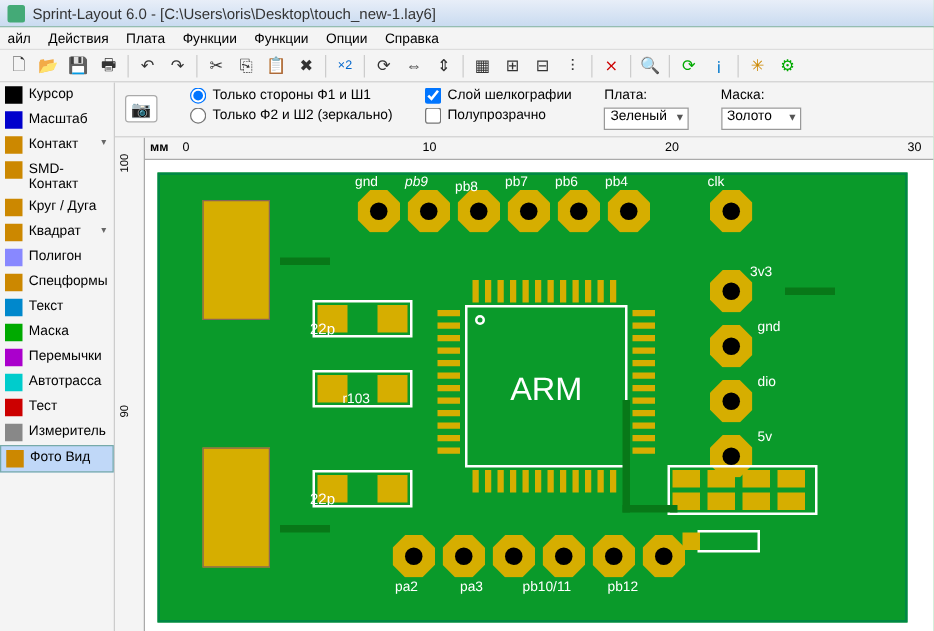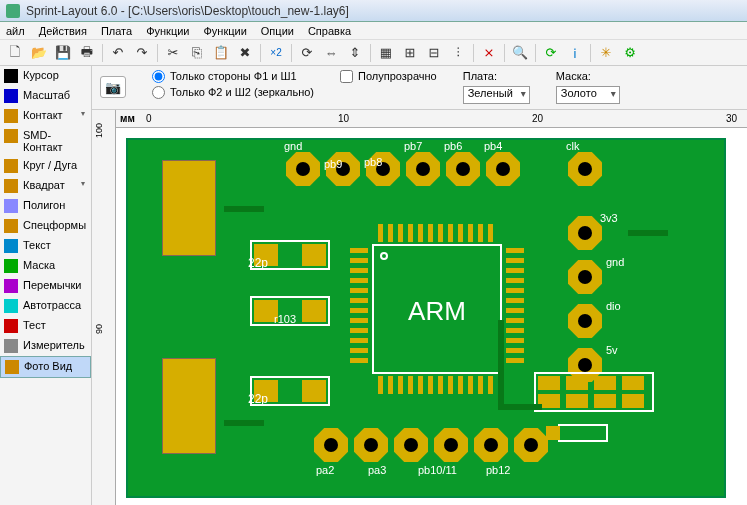--- a/index.html
+++ b/index.html
@@ -175,20 +175,24 @@
             <input type="radio" name="s" checked="" style="">
             <span>Только стороны Ф1 и Ш1</span>
           </label>
         <label class="orow">
             <input type="radio" name="s" style="">
             <span>Только Ф2 и Ш2 (зеркально)</span>
           </label>
       </div>
       <div class="ogrp">
         <label class="orow">
+            <input type="checkbox" checked="" style="">
+            <span>Слой шелкографии</span>
+          </label>
+        <label class="orow">
             <input type="checkbox" style="">
             <span>Полупрозрачно</span>
           </label>
       </div>
       <div class="ogrp">
         <div class="olbl">Плата:</div>
         <div class="sel"><span>Зеленый</span></div>
       </div>
       <div class="ogrp">
         <div class="olbl">Маска:</div>
@@ -360,22 +364,22 @@
             <div class="smdpad" style="left:418px;top:286px;width:14px;height:14px"></div>
 
             <div class="trace" style="left:96px;top:66px;width:40px;height:6px"></div>
             <div class="trace" style="left:96px;top:280px;width:40px;height:6px"></div>
             <div class="trace" style="left:370px;top:180px;width:6px;height:90px"></div>
             <div class="trace" style="left:370px;top:264px;width:44px;height:6px"></div>
             <div class="trace" style="left:500px;top:90px;width:40px;height:6px"></div>
 
             <div id="silktop">
                 <div class="silk" style="left: 156px; top: 0px;">gnd</div>
-                <div class="silk" style="left: 196px; top: 18px;">pb9</div>
-                <div class="silk" style="left: 236px; top: 16px;">pb8</div>
+                <div class="silk" style="left: 196px; top: 0px; font-style: italic;">pb9</div>
+                <div class="silk" style="left: 236px; top: 4px;">pb8</div>
                 <div class="silk" style="left: 276px; top: 0px;">pb7</div>
                 <div class="silk" style="left: 316px; top: 0px;">pb6</div>
                 <div class="silk" style="left: 356px; top: 0px;">pb4</div>
                 <div class="silk" style="left: 438px; top: 0px;">clk</div>
               </div>
             <div id="silkright">
                 <div class="silk" style="left: 472px; top: 72px;">3v3</div>
                 <div class="silk" style="left: 478px; top: 116px;">gnd</div>
                 <div class="silk" style="left: 478px; top: 160px;">dio</div>
                 <div class="silk" style="left: 478px; top: 204px;">5v</div>

